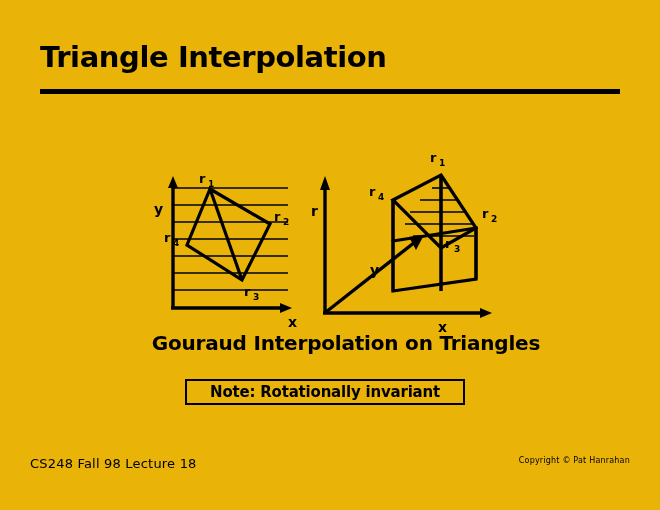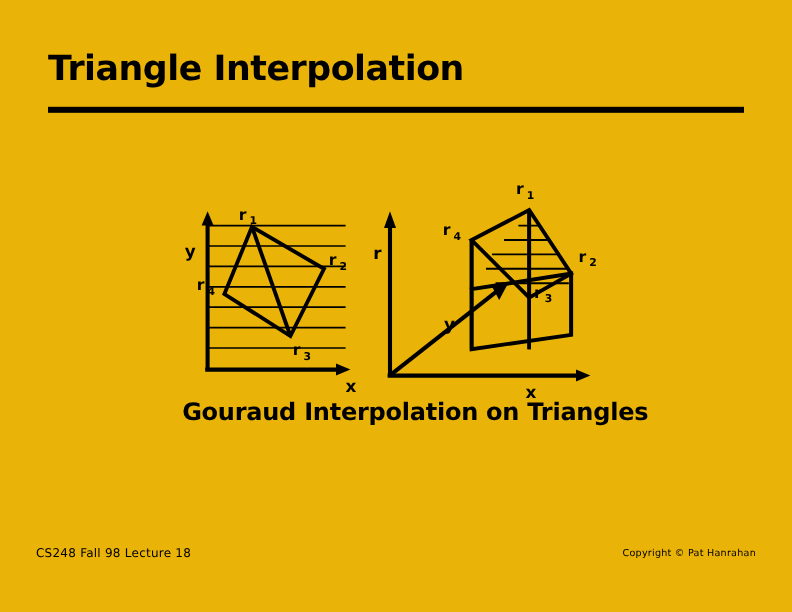--- a/index.html
+++ b/index.html
@@ -63,21 +63,21 @@
   }
   #note-text {
     font-size: 15px;
     font-weight: bold;
     letter-spacing: -0.2px;
   }
   #footer-left {
     position: absolute;
     left: 30px;
     top: 456px;
-    font-size: 10px;
+    font-size: 13px;
     letter-spacing: 0.2px;
     white-space: nowrap;
   }
   #footer-right {
     position: absolute;
     right: 30px;
     top: 456px;
     font-size: 8px;
     letter-spacing: 0.2px;
     white-space: nowrap;
@@ -199,17 +199,20 @@
         <text class="sub" x="144" y="114">3</text>
 
         <text class="vert-label" x="59" y="58">r</text>
         <text class="sub" x="68" y="62">4</text>
       </g>
     </svg>
   </div>
 
   <div id="caption">Gouraud Interpolation on Triangles</div>
 
+  <div id="note-box">
+    <span id="note-text">Note: Rotationally invariant</span>
+  </div>
 
   <div id="footer-left">CS248 Fall 98 Lecture 18</div>
   <div id="footer-right">Copyright © Pat Hanrahan</div>
 
 </div>
 
 </body></html>

